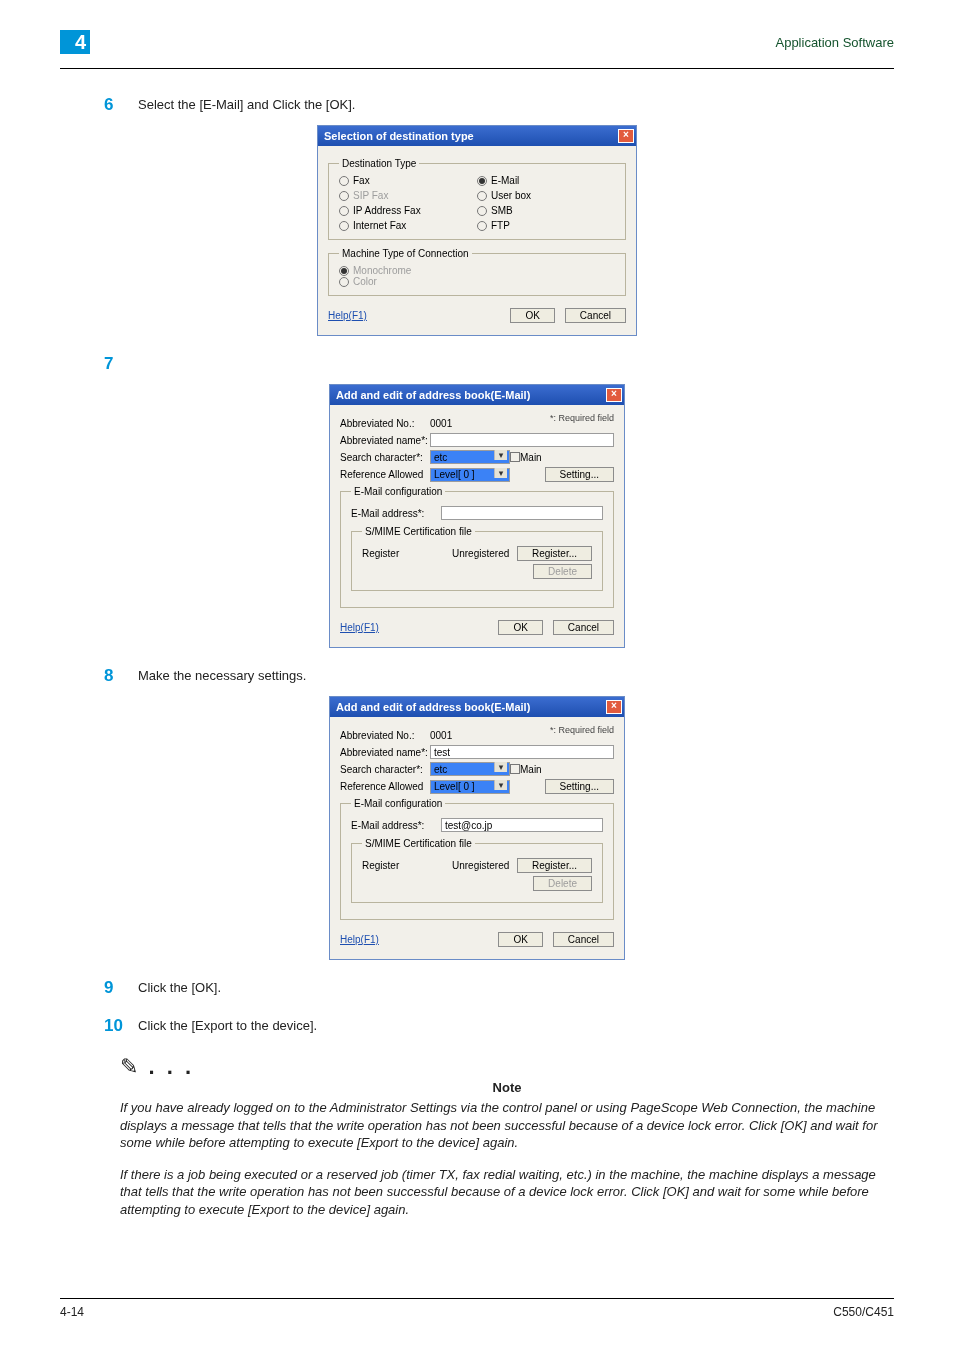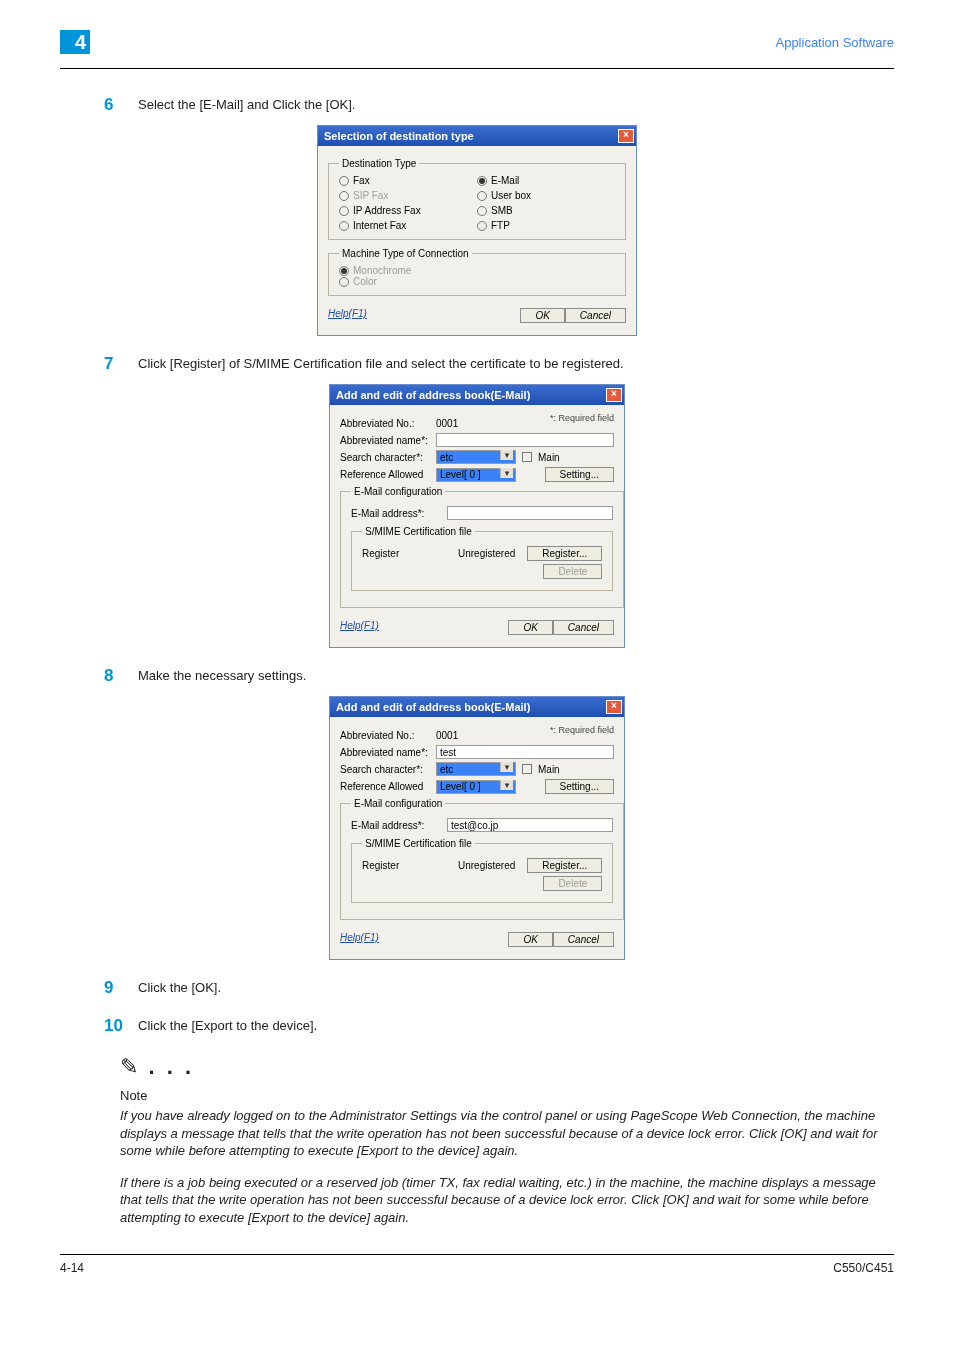--- a/index.html
+++ b/index.html
@@ -27,21 +27,21 @@
     width: 30px;
     height: 24px;
     display: flex;
     align-items: center;
     justify-content: flex-end;
     padding-right: 4px;
   }
   .header-right {
     margin-left: auto;
     font-size: 13px;
-    color: #3b82f6;
+    color: #14532d;
   }
   .rule {
     border: none;
     border-top: 1px solid #000;
     margin: 2px 0 26px 0;
   }
   .step {
     display: flex;
     margin: 18px 0 10px 44px;
   }
@@ -56,33 +56,34 @@
     padding-top: 2px;
   }
   .note-block {
     margin: 18px 0 0 60px;
   }
   .note-icon {
     font-size: 22px;
     letter-spacing: 2px;
   }
   .note-title {
-    font-weight: normal;
-    margin: 8px 0 4px 0;
+    font-weight: bold;
+    margin: 0 0 4px 0;
+    text-align: center;
   }
   .note-body {
     font-style: italic;
     margin-bottom: 14px;
     line-height: 1.35;
   }
   .footer {
     display: flex;
     justify-content: space-between;
     border-top: 1px solid #000;
-    margin-top: 28px;
+    margin-top: 80px;
     padding-top: 6px;
     font-size: 12px;
     text-align: center;
   }
 
   
   .dialog {
     width: 320px;
     margin: 8px auto 8px auto;
     border: 1px solid #6a8cc7;
@@ -132,34 +133,34 @@
   }
   .rc { display: flex; align-items: center; gap: 4px; }
   .rc.disabled { color: #9d9d9d; }
   .radio {
     width: 10px; height: 10px; border: 1px solid #777; border-radius: 50%; display: inline-block; position: relative;
   }
   .radio.selected::after {
     content: ''; position: absolute; top: 1px; left: 1px; width: 6px; height: 6px; background: #333; border-radius: 50%;
   }
   .dlg-actions {
-    display: flex; padding: 4px 0 2px 0; font-style: italic;
+    display: flex; align-items: center; gap: 10px; padding: 4px 0 2px 0;
   }
   .help-link { color: #1e4fb0; text-decoration: underline; }
   .spacer { flex: 1; }
   .btn {
     border: 1px solid #8c8c8c;
     background: #efede1;
     padding: 1px 14px;
     font-size: 10px;
   }
   .btn.disabled { color: #9d9d9d; }
 
   .form-row {
-    display: flex; align-items: center; gap: 6px; margin: 3px 0;
+    display: flex; align-items: center; margin: 3px 0;
   }
   .form-row .lbl { width: 90px; }
   .textinput, .textreadonly {
     border: 1px solid #9c9c9c;
     background: #fff;
     font-size: 10px;
     height: 14px;
     padding: 0 3px;
     display: inline-flex;
     align-items: center;
@@ -264,21 +265,20 @@
         <span class="help-link">Help(F1)</span>
         <span class="spacer"></span>
         <span class="btn">OK</span>
         <span class="btn">Cancel</span>
       </div>
     </div>
   </div>
 
   <div class="step">
     <div class="step-num">7</div>
-    <div class="step-text">Click [Register] of S/MIME Certification file and select the certificate to be registered.</div>
   </div>
 
   <div class="dialog wide">
     <div class="dlg-titlebar">
       <span>Add and edit of address book(E-Mail)</span>
       <div class="dlg-close">×</div>
     </div>
     <div class="dlg-body">
       <span class="req">*: Required field</span>
       <div class="form-row">

